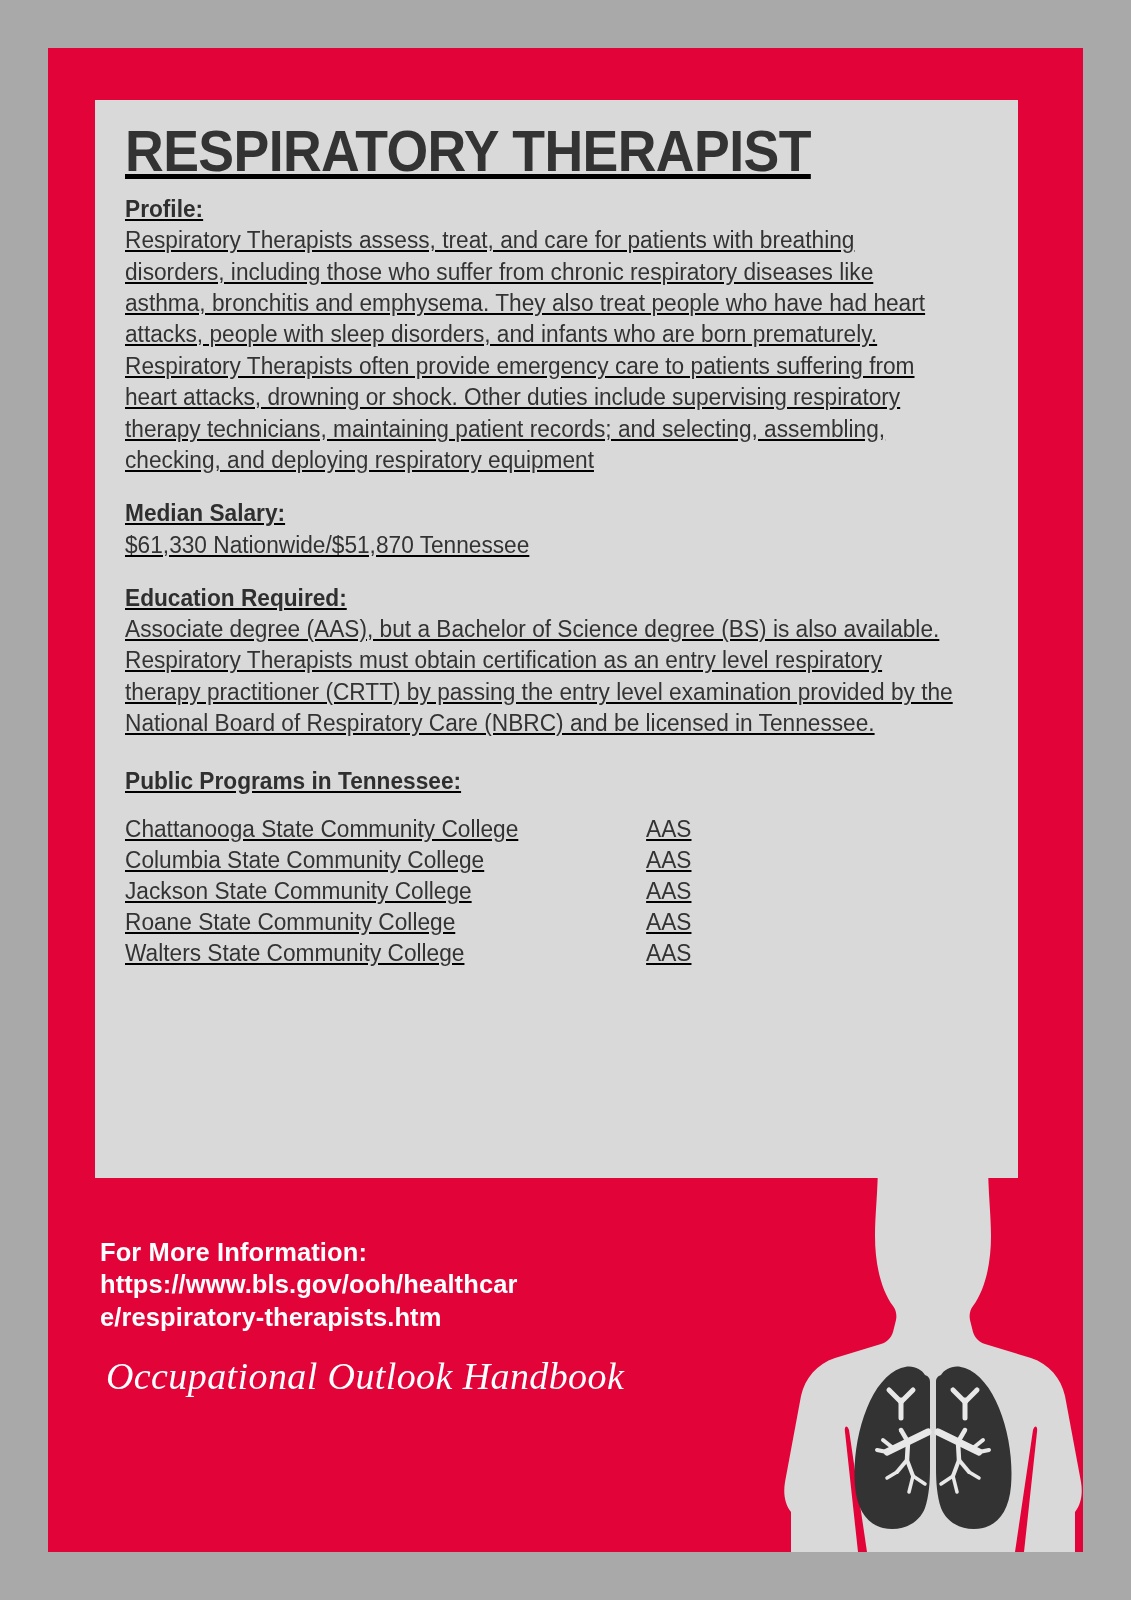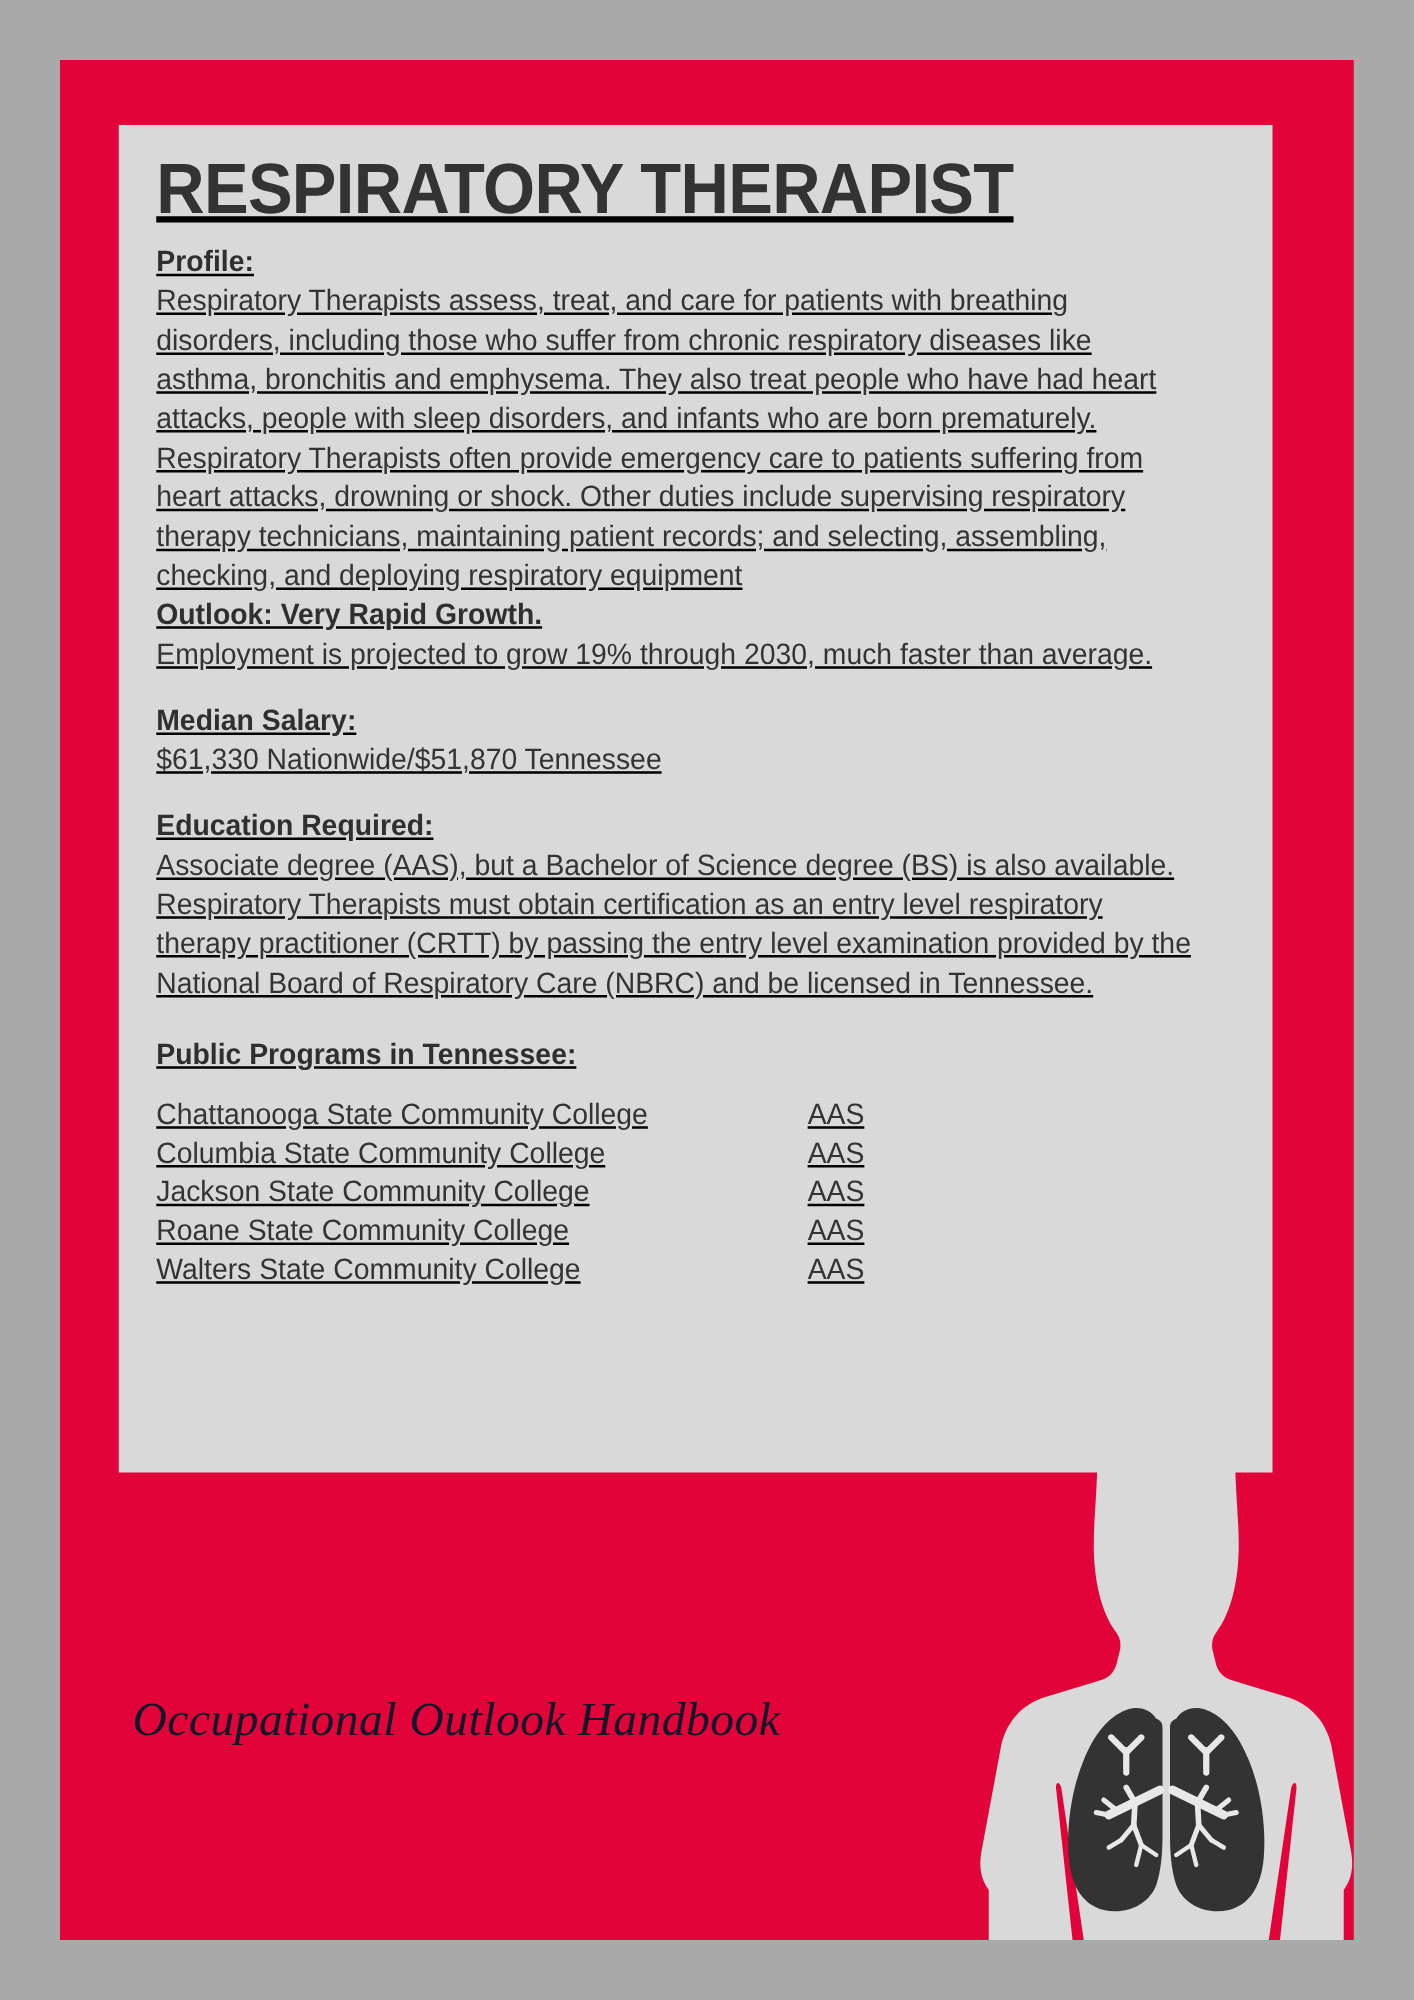--- a/index.html
+++ b/index.html
@@ -99,21 +99,21 @@
     font-weight: 700;
     line-height: 1.27;
     letter-spacing: 0.1px;
     white-space: pre-line;
     z-index: 4;
   }
   .ooh {
     position: absolute;
     left: 58px;
     top: 176px;
-    color: #0f172a;
+    color: #ffffff;
     font-family: "Liberation Serif", serif;
     font-style: italic;
     font-size: 38px;
     letter-spacing: 0.4px;
     z-index: 4;
     white-space: nowrap;
   }
 
   
   #figure {
@@ -133,24 +133,20 @@
 
   <div id="panel" style="background: rgb(217, 217, 217); text-decoration: underline;">
 
     <div class="title">RESPIRATORY THERAPIST</div>
 
     <div>
       <div class="sec-head">Profile:</div>
       <div class="sec-body">Respiratory Therapists assess, treat, and care for patients with breathing disorders, including those who suffer from chronic respiratory diseases like asthma, bronchitis and emphysema. They also treat people who have had heart attacks, people with sleep disorders, and infants who are born prematurely. Respiratory Therapists often provide emergency care to patients suffering from heart attacks, drowning or shock. Other duties include supervising respiratory therapy technicians, maintaining patient records; and selecting, assembling, checking, and deploying respiratory equipment</div>
     </div>
 
-    <div>
-      <div class="sec-head">Outlook: Very Rapid Growth.</div>
-      <div class="sec-body">Employment is projected to grow 19% through 2030, much faster than average.</div>
-    </div>
 
     <div class="gap-md"></div>
 
     <div>
       <div class="sec-head">Median Salary:</div>
       <div class="sec-body">$61,330 Nationwide/$51,870 Tennessee</div>
     </div>
 
     <div class="gap-md"></div>
 
@@ -184,20 +180,23 @@
             <span class="prog-name">Walters State Community College</span>
             <span class="prog-deg">AAS</span>
           </div>
         </div>
     </div>
 
   </div>
 
   <div id="footer">
 
+    <div class="info-block">For More Information:
+https://www.bls.gov/ooh/healthcar
+e/respiratory-therapists.htm</div>
     <div class="ooh">Occupational Outlook Handbook</div>
 
     <div id="figure">
       <svg viewBox="0 0 300 420" xmlns="http://www.w3.org/2000/svg" aria-hidden="true">
 
         <g>
           <path fill="#d9d9d9" d="
             M 95 -60
             L 95 28
             C 95 60, 92 82, 92 104

